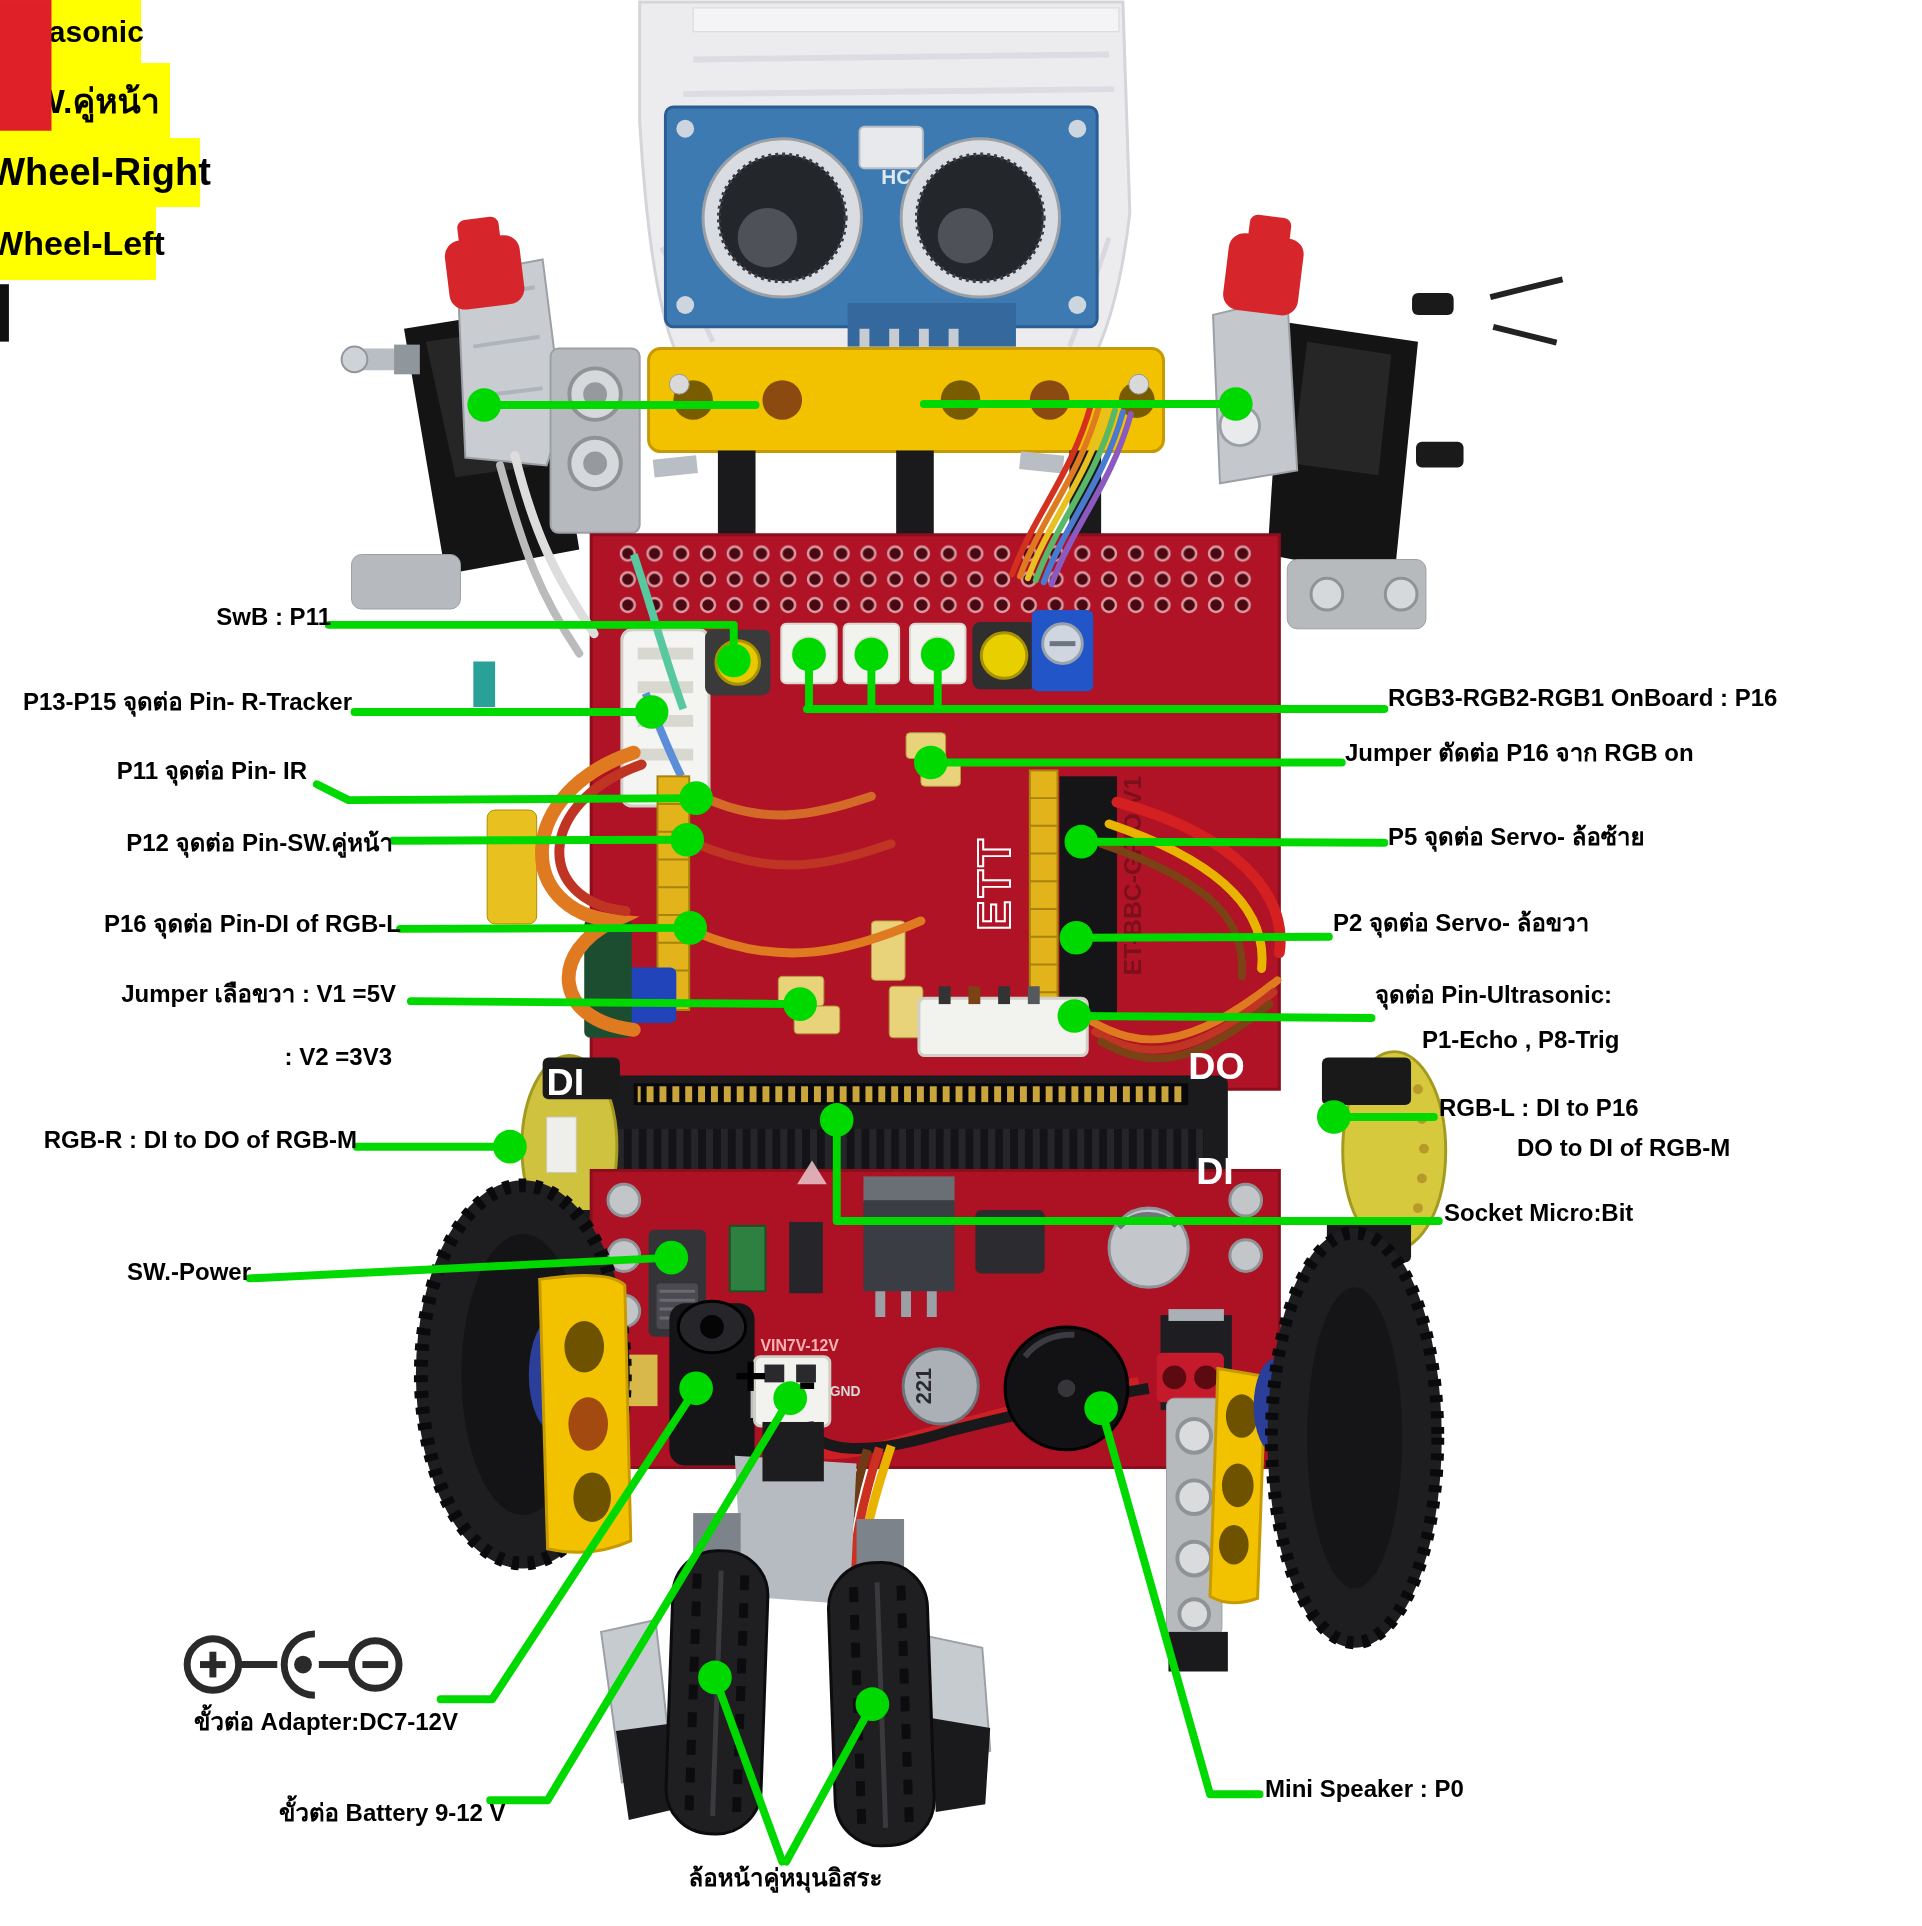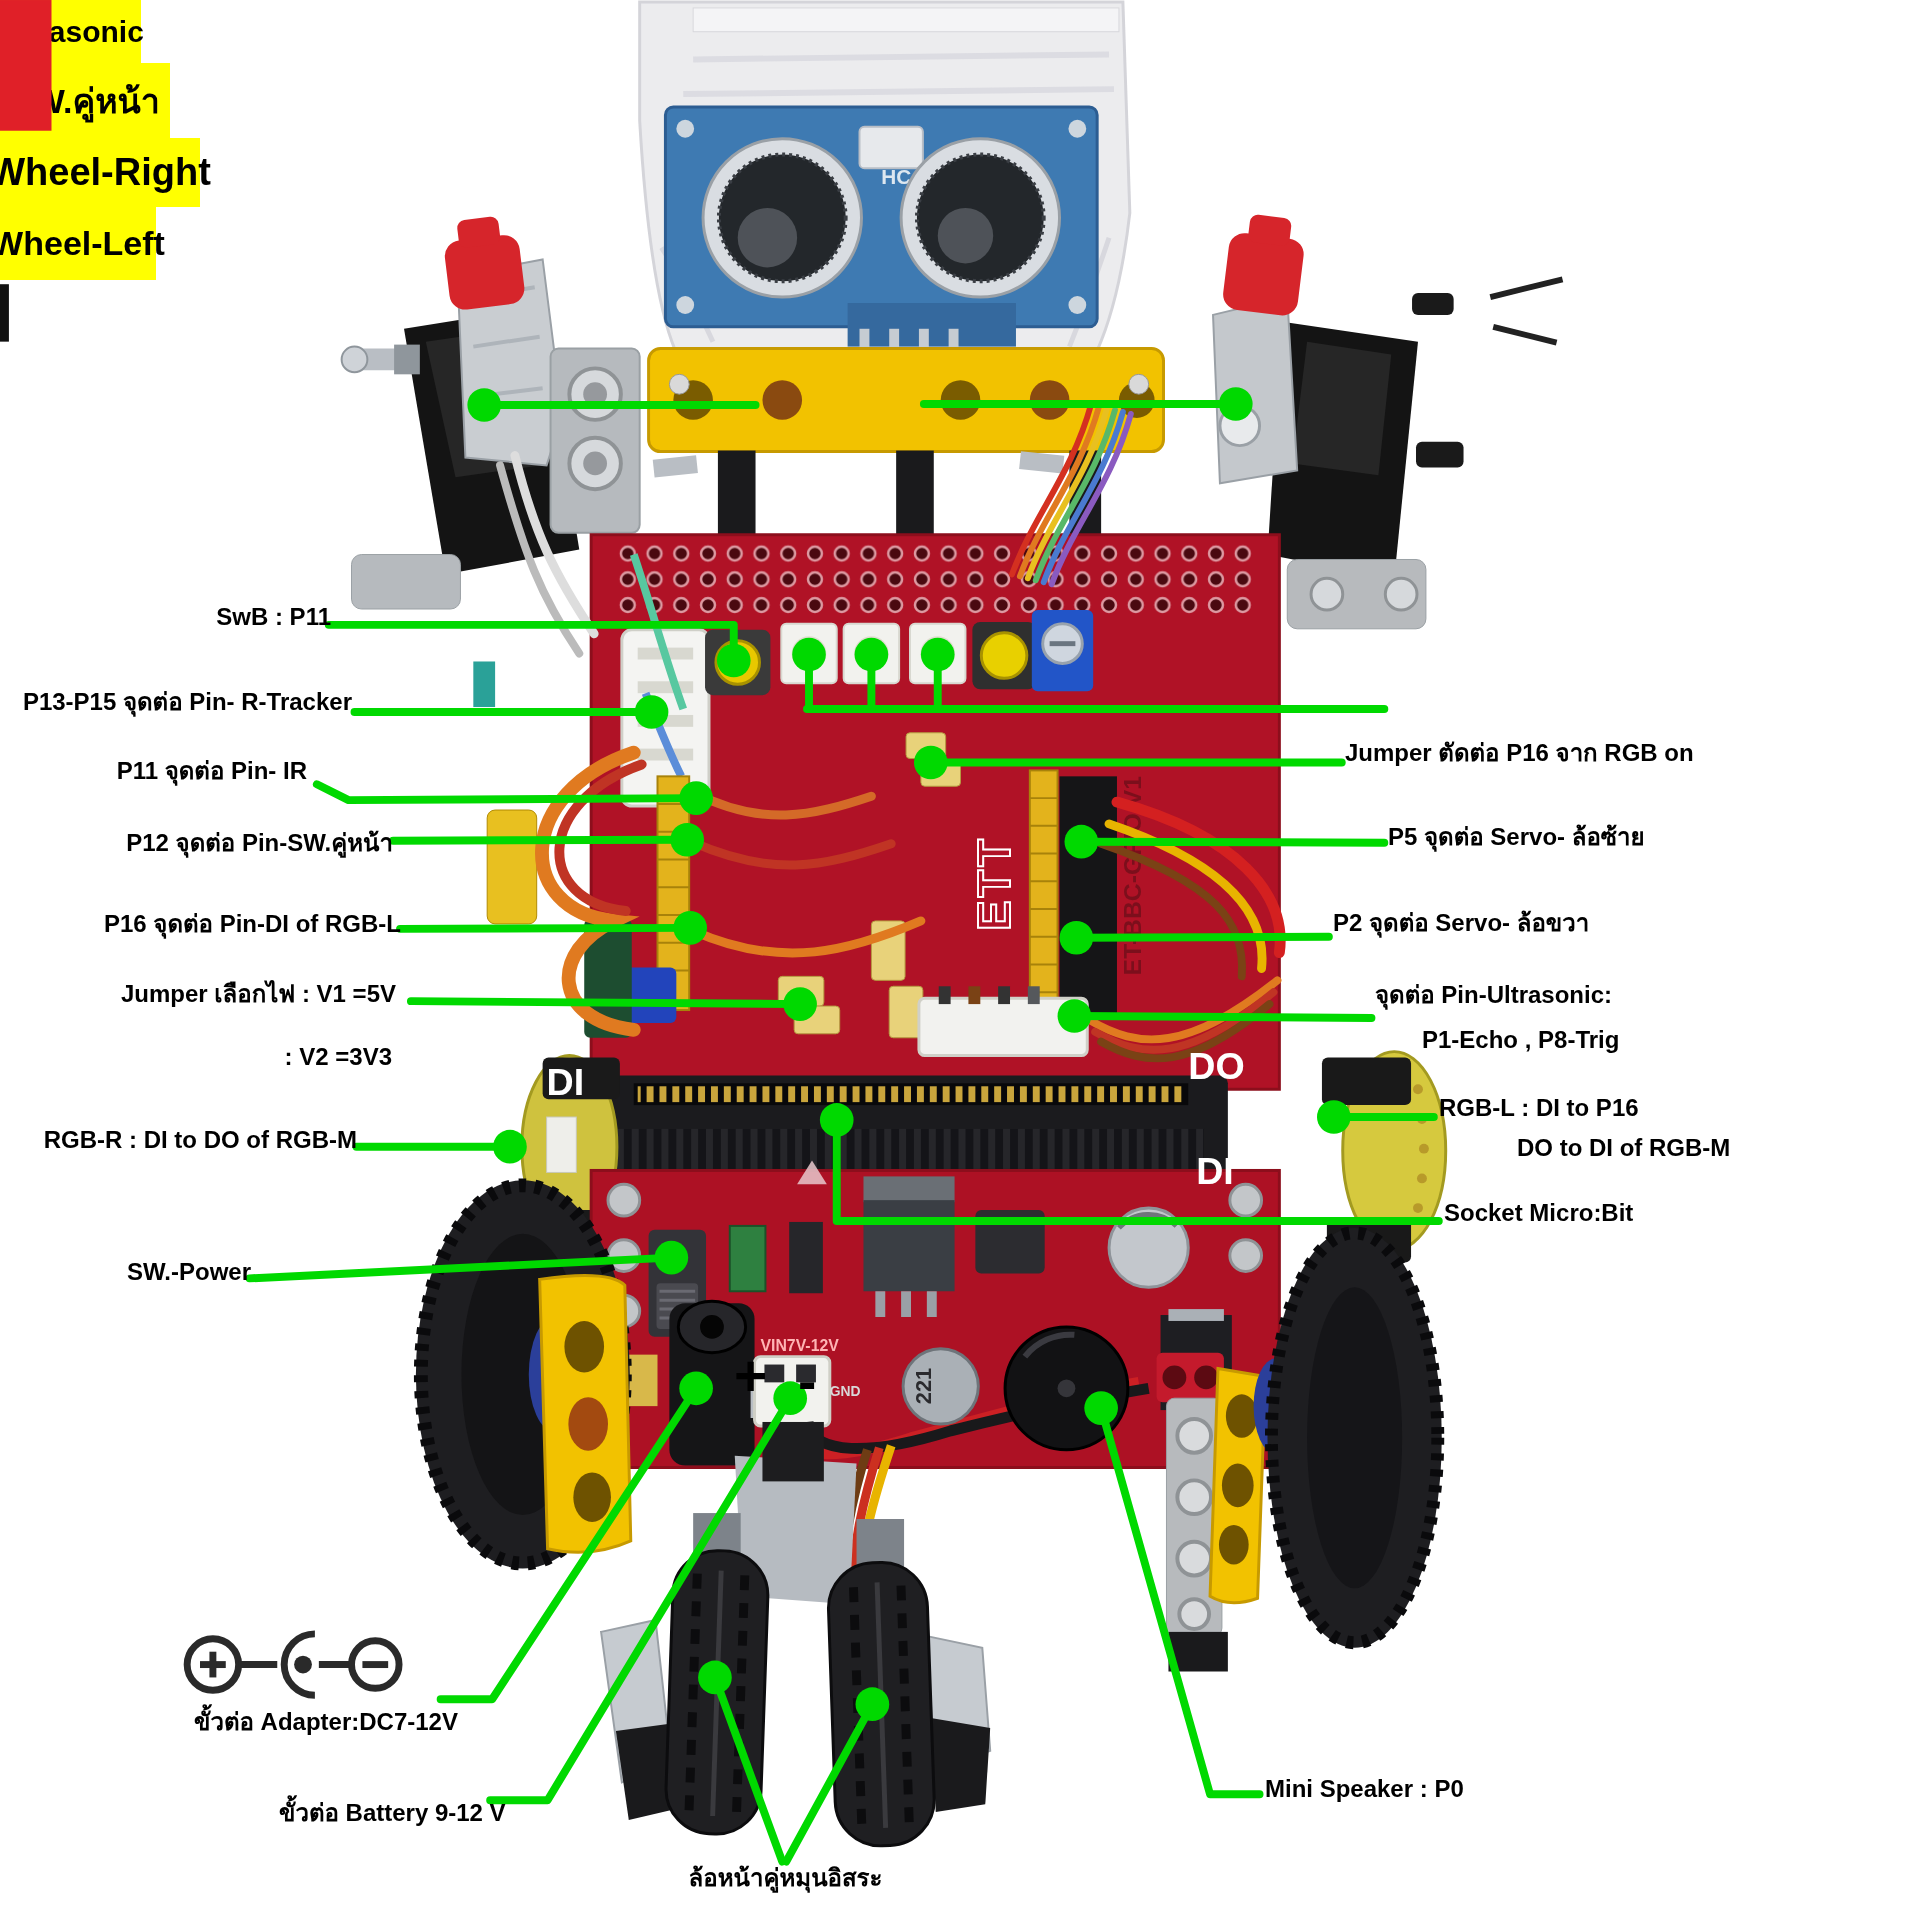--- a/index.html
+++ b/index.html
@@ -407,30 +407,31 @@
 <div class="hl" style="left:752px;top:63px;width:141px;height:63px;font-size:30px;">Ultrasonic</div>
 <div class="hl" style="left:754px;top:372px;width:170px;height:75px;font-size:34px;">SW.คู่หน้า</div>
 <div class="hl" style="left:112px;top:1399px;width:200px;height:69px;font-size:38px;">Wheel-Right</div>
 <div class="hl" style="left:1358px;top:1388px;width:156px;height:73px;font-size:34px;">Wheel-Left</div>
 
 <div class="lbl r" style="left:158px;top:604px;width:173px;">SwB : P11</div>
 <div class="lbl r" style="left:0px;top:689px;width:352px;">P13-P15 จุดต่อ Pin- R-Tracker</div>
 <div class="lbl r" style="left:59px;top:758px;width:248px;">P11 จุดต่อ Pin- IR</div>
 <div class="lbl r" style="left:20px;top:830px;width:373px;">P12 จุดต่อ Pin-SW.คู่หน้า</div>
 <div class="lbl r" style="left:15px;top:911px;width:386px;">P16 จุดต่อ Pin-DI of RGB-L</div>
-<div class="lbl r" style="left:30px;top:981px;width:366px;">Jumper เลือกไฟ : V1 =5V</div>
+<div class="lbl r" style="left:30px;top:981px;width:366px;">Jumper เลือขวา : V1 =5V</div>
 <div class="lbl r" style="left:30px;top:1044px;width:362px;">: V2 =3V3</div>
 <div class="lbl r" style="left:10px;top:1127px;width:347px;">RGB-R : DI to DO of RGB-M</div>
 <div class="lbl r" style="left:93px;top:1259px;width:158px;">SW.-Power</div>
 <div class="lbl" style="left:194px;top:1709px;">ขั้วต่อ Adapter:DC7-12V</div>
 <div class="lbl" style="left:279px;top:1800px;">ขั้วต่อ Battery 9-12 V</div>
 
 <div class="lbl" style="left:642px;top:1865px;width:287px;text-align:center;">ล้อหน้าคู่หมุนอิสระ</div>
 <div class="lbl" style="left:1265px;top:1776px;">Mini Speaker : P0</div>
 
+<div class="lbl" style="left:1388px;top:685px;">RGB3-RGB2-RGB1 OnBoard : P16</div>
 <div class="lbl" style="left:1345px;top:740px;text-align:right;">Jumper ตัดต่อ  P16 จาก RGB on</div>
 <div class="lbl" style="left:1388px;top:824px;">P5 จุดต่อ Servo- ล้อซ้าย</div>
 <div class="lbl" style="left:1333px;top:910px;">P2 จุดต่อ Servo- ล้อขวา</div>
 <div class="lbl" style="left:1375px;top:982px;">จุดต่อ Pin-Ultrasonic:</div>
 <div class="lbl" style="left:1422px;top:1027px;">P1-Echo , P8-Trig</div>
 <div class="lbl" style="left:1439px;top:1095px;">RGB-L : DI to P16</div>
 <div class="lbl" style="left:1517px;top:1135px;">DO to DI of  RGB-M</div>
 <div class="lbl" style="left:1444px;top:1200px;">Socket Micro:Bit</div>
 
 <div class="mark" style="left:734px;top:1348px;font-size:57px;">+</div>

